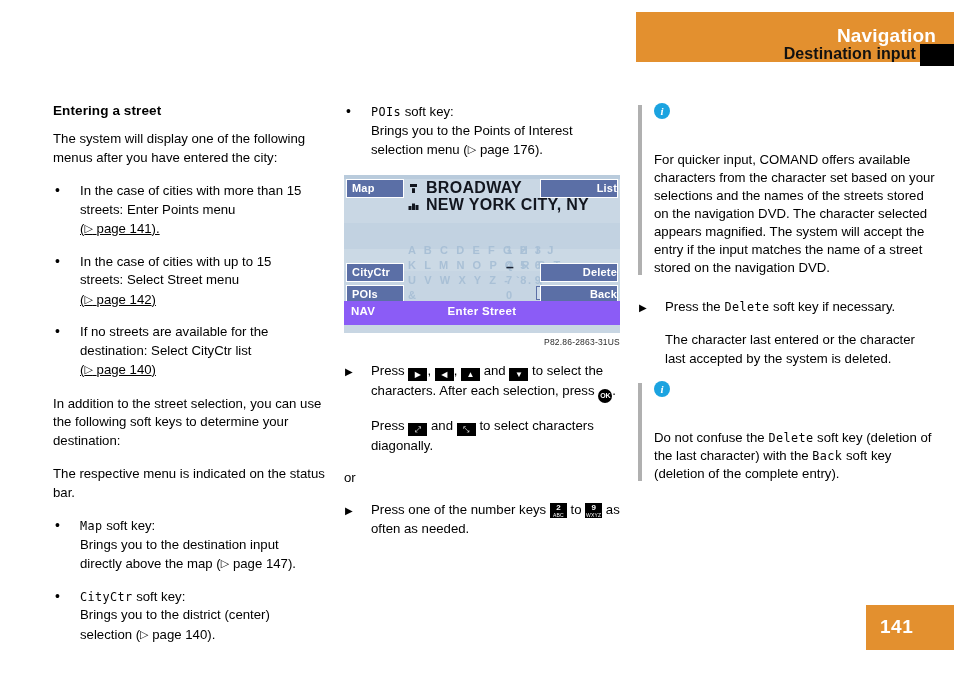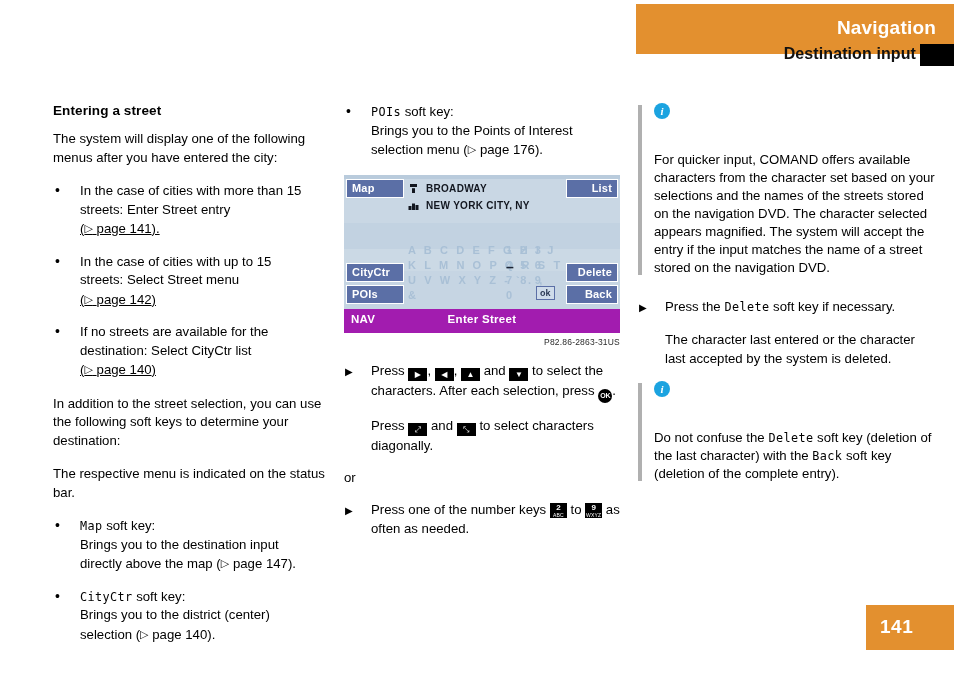--- a/index.html
+++ b/index.html
@@ -7,21 +7,21 @@
     width: 954px; height: 674px;
     background: #ffffff;
     font-family: "Liberation Sans", sans-serif;
     color: #000000;
     overflow: hidden;
   }
   .page { position: relative; width: 954px; height: 674px; }
 
   
   .hdr-bar {
-    position: absolute; left: 636px; top: 4px;
+    position: absolute; left: 636px; top: 12px;
     width: 318px; height: 50px;
     background: #e3902f;
   }
   .hdr-bar-label {
     position: absolute; right: 18px; top: 13px;
     font-size: 19px; font-weight: bold; color: #ffffff;
     letter-spacing: 0.2px;
   }
   .hdr-sub {
     position: absolute; left: 636px; top: 44px;
@@ -166,32 +166,32 @@
   .sk {
     position: absolute;
     background: #5b6fa6;
     border: 1.5px solid #ffffff;
     color: #ffffff;
     font-size: 11px; font-weight: bold;
     height: 19px; line-height: 16px;
     letter-spacing: 0.2px;
   }
   .sk-left  { left: 2px;  width: 58px; text-align: left;  padding-left: 5px; }
-  .sk-right { right: 2px; width: 52px; text-align: right; padding-right: 5px; }
+  .sk-right { right: 2px; width: 78px; text-align: right; }
 
   .sk-map     { top: 4px; }
   .sk-cityctr { top: 88px; }
   .sk-pois    { top: 110px; }
   .sk-list    { top: 4px; }
   .sk-delete  { top: 88px; }
   .sk-back    { top: 110px; }
 
   .dev-entry {
     position: absolute; left: 64px; top: 5px;
-    font-size: 10px; font-weight: bold; color: #12161f;
+    font-size: 16px; font-weight: bold; color: #12161f;
     letter-spacing: 0.3px;
   }
   .dev-entry .line { display: flex; align-items: center; height: 17px; }
   .ico-street, .ico-city {
     display: inline-block; width: 11px; height: 11px;
     margin-right: 7px; flex: none;
   }
   .ico-street svg, .ico-city svg { display: block; }
 
   .charpad {
@@ -211,23 +211,23 @@
   }
   .ok-key {
     position: absolute; left: 192px; top: 111px;
     border: 1px solid #5b6fa6;
     color: #2c3a55; font-size: 9px; font-weight: bold;
     padding: 0 3px; line-height: 12px;
     background: #cfdcea;
   }
 
   .dev-status {
-    position: absolute; left: 0; bottom: 0;
+    position: absolute; left: 0; bottom: 8px;
     width: 276px; height: 24px;
-    background: #a21caf;
+    background: #8b5cf6;
     color: #ffffff;
   }
   .dev-status .nav {
     position: absolute; left: 7px; top: 4px;
     font-size: 11.5px; font-weight: bold; letter-spacing: 0.3px;
   }
   .dev-status .title {
     position: absolute; left: 0; right: 0; top: 4px;
     text-align: center;
     font-size: 11.5px; font-weight: bold; letter-spacing: 0.3px;
@@ -268,21 +268,21 @@
     <div class="hdr-sub-block"></div>
   </div>
 
   <div class="col col-left">
     <h2 class="sec-title">Entering a street</h2>
     <p class="body">The system will display one of the following menus after you have entered the city:</p>
 
     <ul class="bullets">
       <li>
         <span>In the case of cities with more than 15</span><br>
-        <span>streets: Enter Street entry</span><br>
+        <span>streets: Enter Points menu</span><br>
         <span class="ref">(<span class="tri">▷</span>&nbsp;<span>page 141</span><span>).</span></span>
       </li>
       <li>
         <span>In the case of cities with up to 15</span><br>
         <span>streets: Select Street menu</span><br>
         <span class="ref">(<span class="tri">▷</span>&nbsp;<span>page 142</span><span>)</span></span>
       </li>
       <li>
         <span>If no streets are available for the</span><br>
         <span>destination: Select CityCtr list</span><br>

